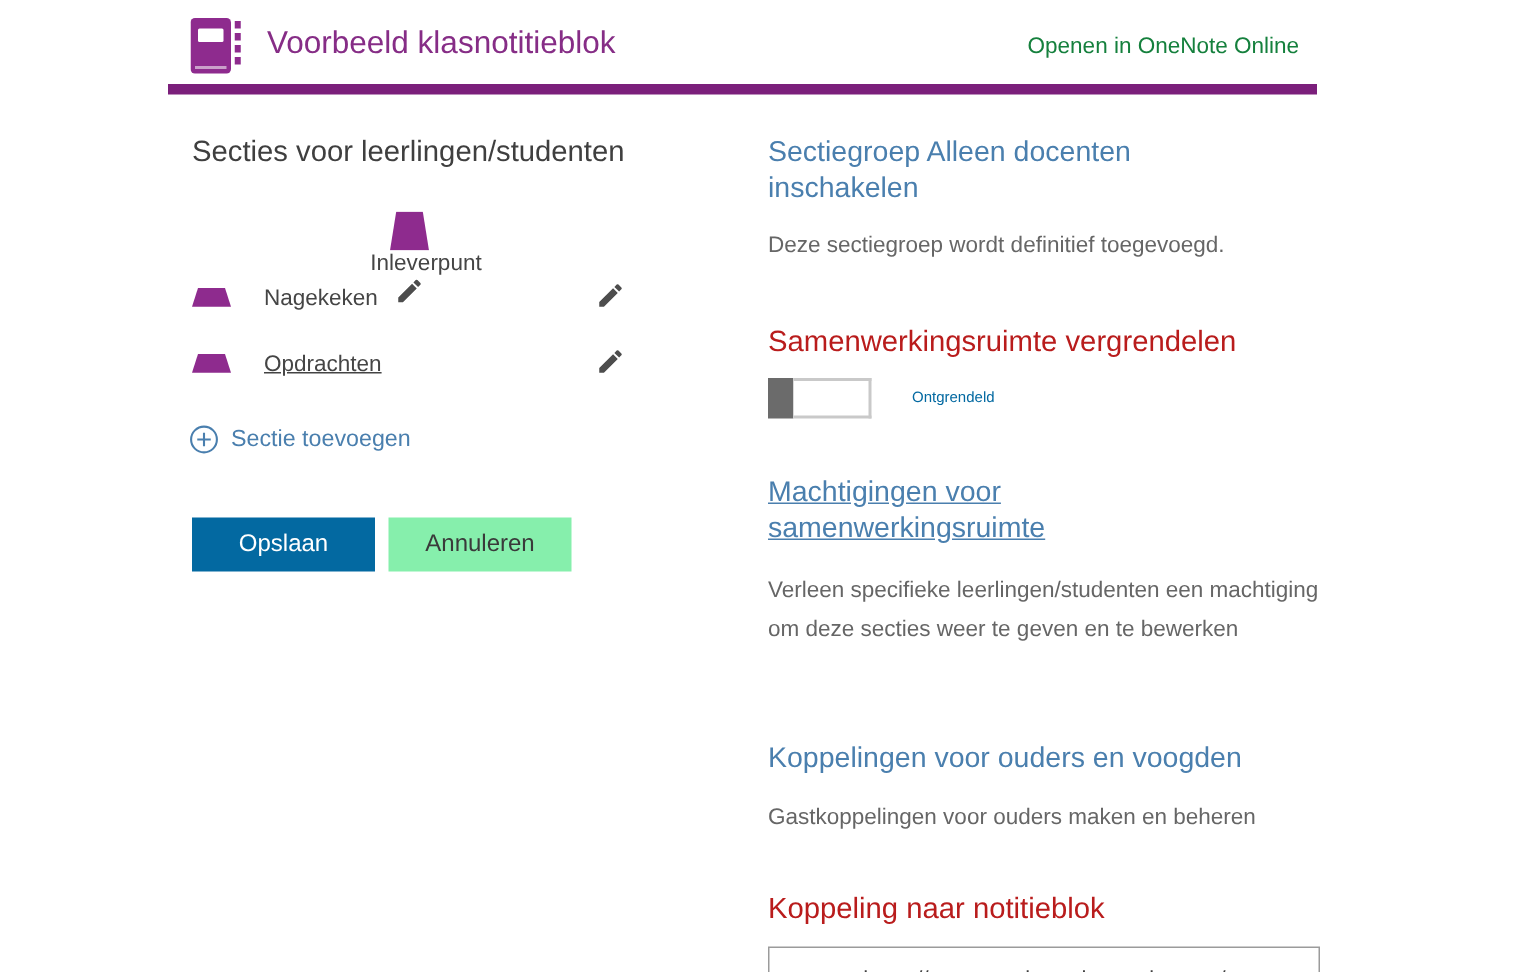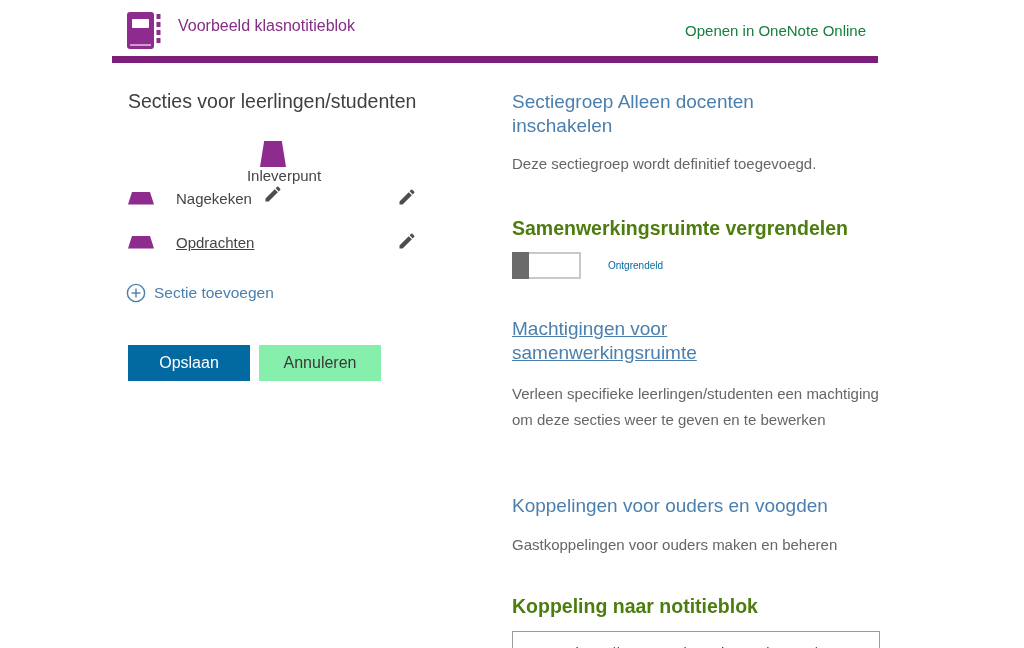--- a/index.html
+++ b/index.html
@@ -4,21 +4,21 @@
 <style>
   * { margin: 0; padding: 0; box-sizing: border-box; }
   html, body { width: 1024px; height: 648px; overflow: hidden; background: #fff; }
   body { font-family: "Liberation Sans", sans-serif; color: #444; }
   .page { position: relative; width: 1024px; height: 648px; background: #fff; }
 
   
   .header-icon { position: absolute; left: 127px; top: 11px; width: 34px; height: 40px; }
   .page-title {
     position: absolute; left: 178px; top: 17px;
-    font-size: 16px; font-weight: 400; color: #862d86; white-space: nowrap;
+    font-size: 21px; font-weight: 400; color: #862d86; white-space: nowrap;
   }
   .open-link {
     position: absolute; top: 22px; right: 158px;
     font-size: 15px; color: #15803d; text-decoration: none; white-space: nowrap; cursor: pointer;
   }
   .divider { position: absolute; left: 112px; top: 56px; width: 766px; height: 7px; background: #7b1f7b; }
 
   
   .sections-heading {
     position: absolute; left: 128px; top: 90px; width: 320px;
@@ -48,21 +48,21 @@
   .btn { width: 122px; height: 36px; border: none; font-size: 16px; font-family: inherit; cursor: pointer; }
   .btn-save { background: #0369a1; color: #ffffff; }
   .btn-cancel { background: #86efac; color: #3a3a3a; }
 
   
   .rc { position: absolute; left: 512px; }
   .link-heading { color: #4a7fae; font-size: 19px; line-height: 24px; font-weight: 400; text-decoration: none; display: block; cursor: pointer; }
   .lh1 { top: 90px; width: 300px; }
   .lh2 { top: 317px; width: 340px; text-decoration: underline; }
   .lh3 { top: 494px; width: 368px; }
-  .plain-heading { color: #4d7c0f; font-size: 19.5px; font-weight: 700; white-space: nowrap; }
+  .plain-heading { color: #b91c1c; font-size: 19.5px; font-weight: 400; white-space: nowrap; }
   .ph1 { top: 217px; }
   .ph2 { top: 595px; }
   .desc { color: #666; font-size: 15px; line-height: 26px; }
   .d1 { top: 151px; width: 380px; }
   .d2 { top: 381px; width: 372px; }
   .d3 { top: 532px; width: 380px; }
 
   .toggle-row { top: 252px; display: flex; align-items: center; }
   .toggle { display: flex; cursor: pointer; }
   .toggle-knob { width: 17px; height: 27px; background: #6b6b6b; }

